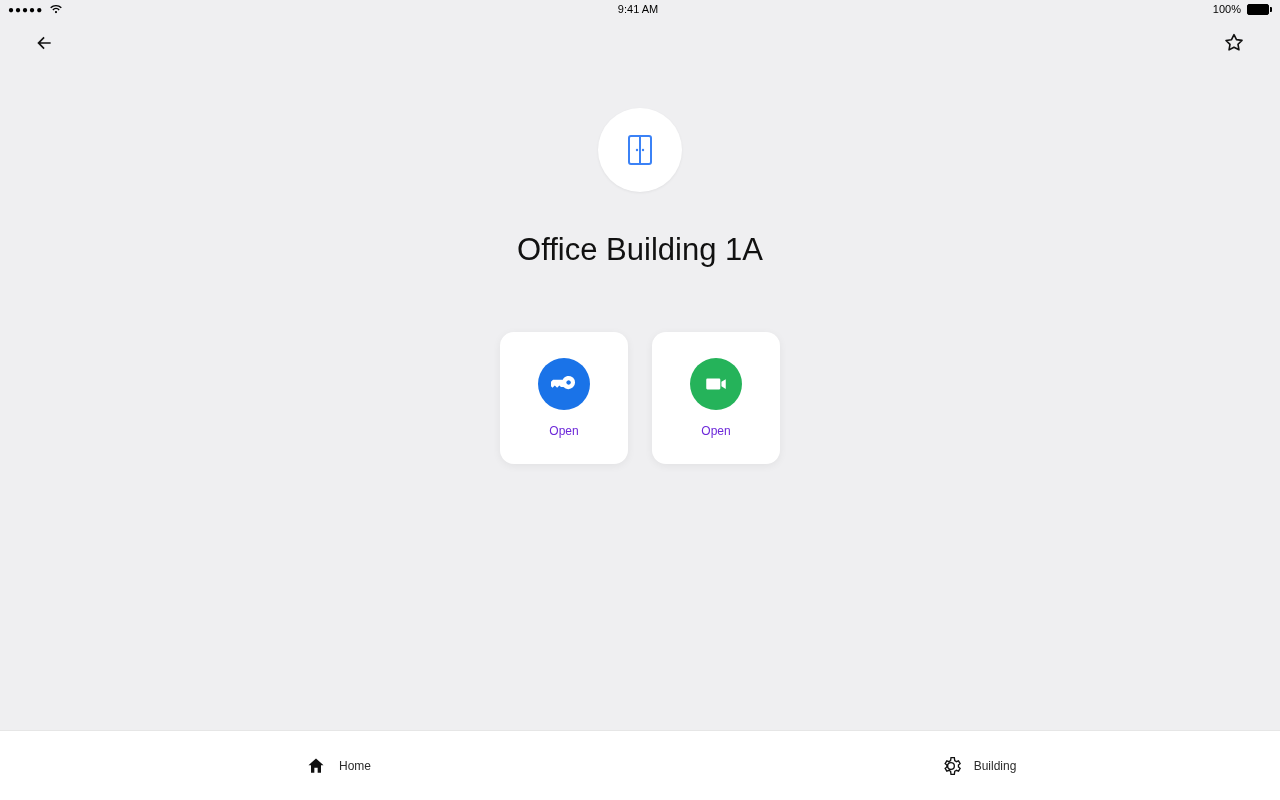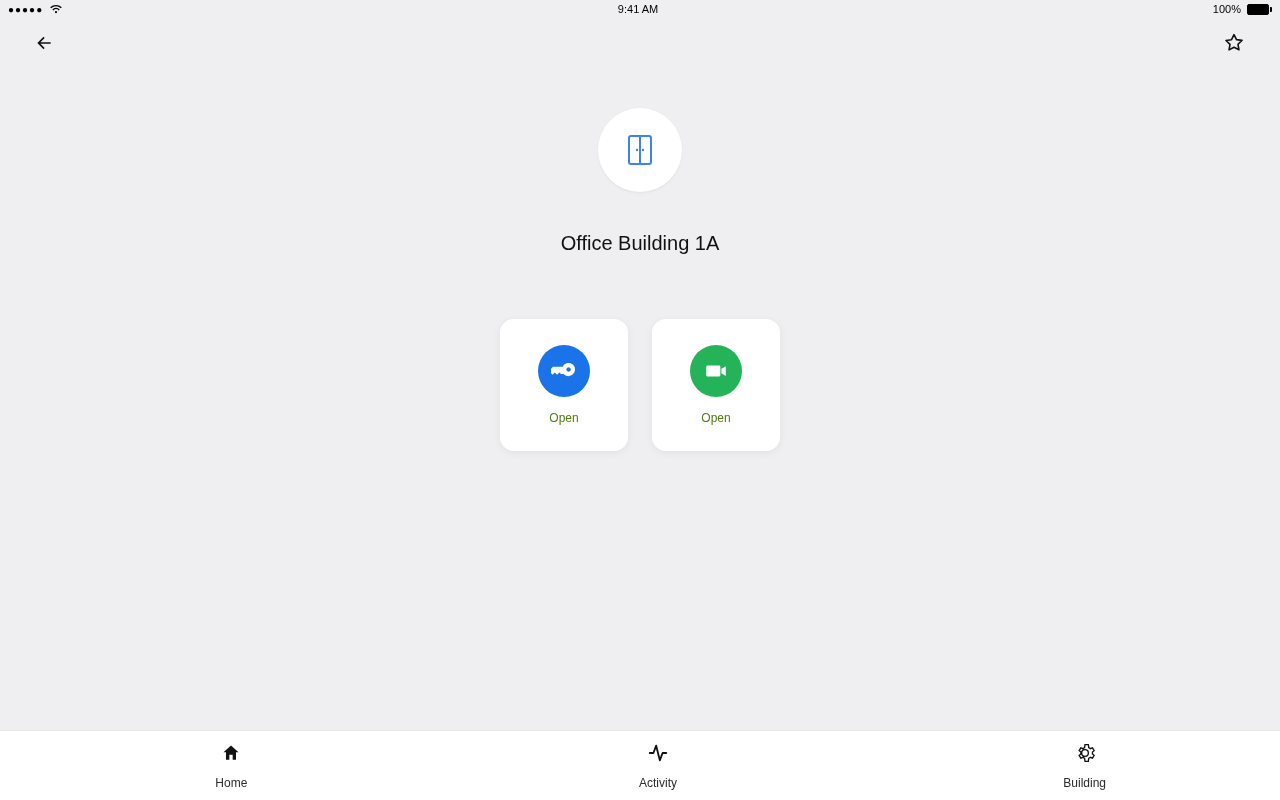--- a/index.html
+++ b/index.html
@@ -16,31 +16,31 @@
   .battery-cap { width: 2px; height: 5px; background:#000; margin-left:1px; border-radius:0 1px 1px 0;}
 
   
   .top-nav { height: 50px; display:flex; align-items:center; justify-content:space-between; padding: 0 30px 0 30px; }
   .back-btn { width:28px; height:28px; display:flex; align-items:center; justify-content:center; cursor:pointer; }
   .star-btn { width:32px; height:32px; display:flex; align-items:center; justify-content:center; cursor:pointer; }
 
   
   .main { flex:1; display:flex; flex-direction:column; align-items:center; padding-top: 40px; }
   .avatar { width: 84px; height:84px; border-radius:50%; background:#fff; display:flex; align-items:center; justify-content:center; box-shadow: 0 1px 3px rgba(0,0,0,0.06); }
-  .title { margin-top: 40px; font-size: 20px; font-weight: 400; color:#111; }
+  .title { margin-top: 40px; font-size: 31px; font-weight: 400; color:#111; }
   .cards { margin-top: 64px; display:flex; gap: 24px; }
   .card { width: 128px; height: 132px; background:#fff; border-radius: 14px; box-shadow: 0 2px 8px rgba(0,0,0,0.06); display:flex; flex-direction:column; align-items:center; justify-content:center; gap:14px; cursor:pointer; }
   .card-circle { width:52px; height:52px; border-radius:50%; display:flex; align-items:center; justify-content:center; }
   .circle-blue { background:#1a73e8; }
   .circle-green { background:#25b35a; }
-  .card-label { font-size:12px; color:#4d7c0f; }
+  .card-label { font-size:12px; color:#6d28d9; }
 
   
   .tabbar { height: 70px; background:#fff; border-top:1px solid #e6e6e6; display:flex; }
-  .tab { flex:1; display:flex; flex-direction:column; align-items:center; justify-content:center; gap:12px; cursor:pointer;margin-left:36px; }
+  .tab { flex:1; display:flex; flex-direction:row; align-items:center; justify-content:center; gap:12px; cursor:pointer;margin-left:36px; }
   .tab-label { font-size:12px; color:#2b2b2b; }
   .tab-icon { width:22px; height:22px; display:flex; align-items:center; justify-content:center; }
   .tab-pill { background:#d8d8dc; border-radius:6px; padding:3px 7px; }
 
   svg { display:block; }
 </style>
 </head>
 <body>
 
 <div class="status-bar">
@@ -120,27 +120,19 @@
   <div class="tab">
     <div class="tab-icon">
       <svg width="20" height="20" viewBox="0 0 24 24">
           <path d="M12 3l9 8h-3v9h-4v-6h-4v6H6v-9H3l9-8z" fill="#111"></path>
         </svg>
     </div>
     <div class="tab-label">Home</div>
   </div>
   <div class="tab">
     <div class="tab-icon">
-      <svg width="22" height="22" viewBox="0 0 24 24">
-          <path d="M3 12h4l3-8 4 16 3-8h4" fill="none" stroke="#111" stroke-width="2" stroke-linecap="round" stroke-linejoin="round"></path>
-        </svg>
-    </div>
-    <div class="tab-label">Activity</div>
-  </div>
-  <div class="tab">
-    <div class="tab-icon">
       <svg width="20" height="20" viewBox="0 0 24 24">
           <path d="M12 8a4 4 0 104 4 4 4 0 00-4-4zm9 4a7.9 7.9 0 00-.1-1.2l2.1-1.6-2-3.4-2.5 1a7.7 7.7 0 00-2-1.2L16 2h-4l-.5 3.6a7.7 7.7 0 00-2 1.2l-2.5-1-2 3.4 2.1 1.6A7.9 7.9 0 007 12a7.9 7.9 0 00.1 1.2L5 14.8l2 3.4 2.5-1a7.7 7.7 0 002 1.2L12 22h4l.5-3.6a7.7 7.7 0 002-1.2l2.5 1 2-3.4-2.1-1.6A7.9 7.9 0 0021 12z" fill="none" stroke="#111" stroke-width="1.6"></path>
         </svg>
     </div>
     <div class="tab-label">Building</div>
   </div>
 </div>
 
 </body></html>

